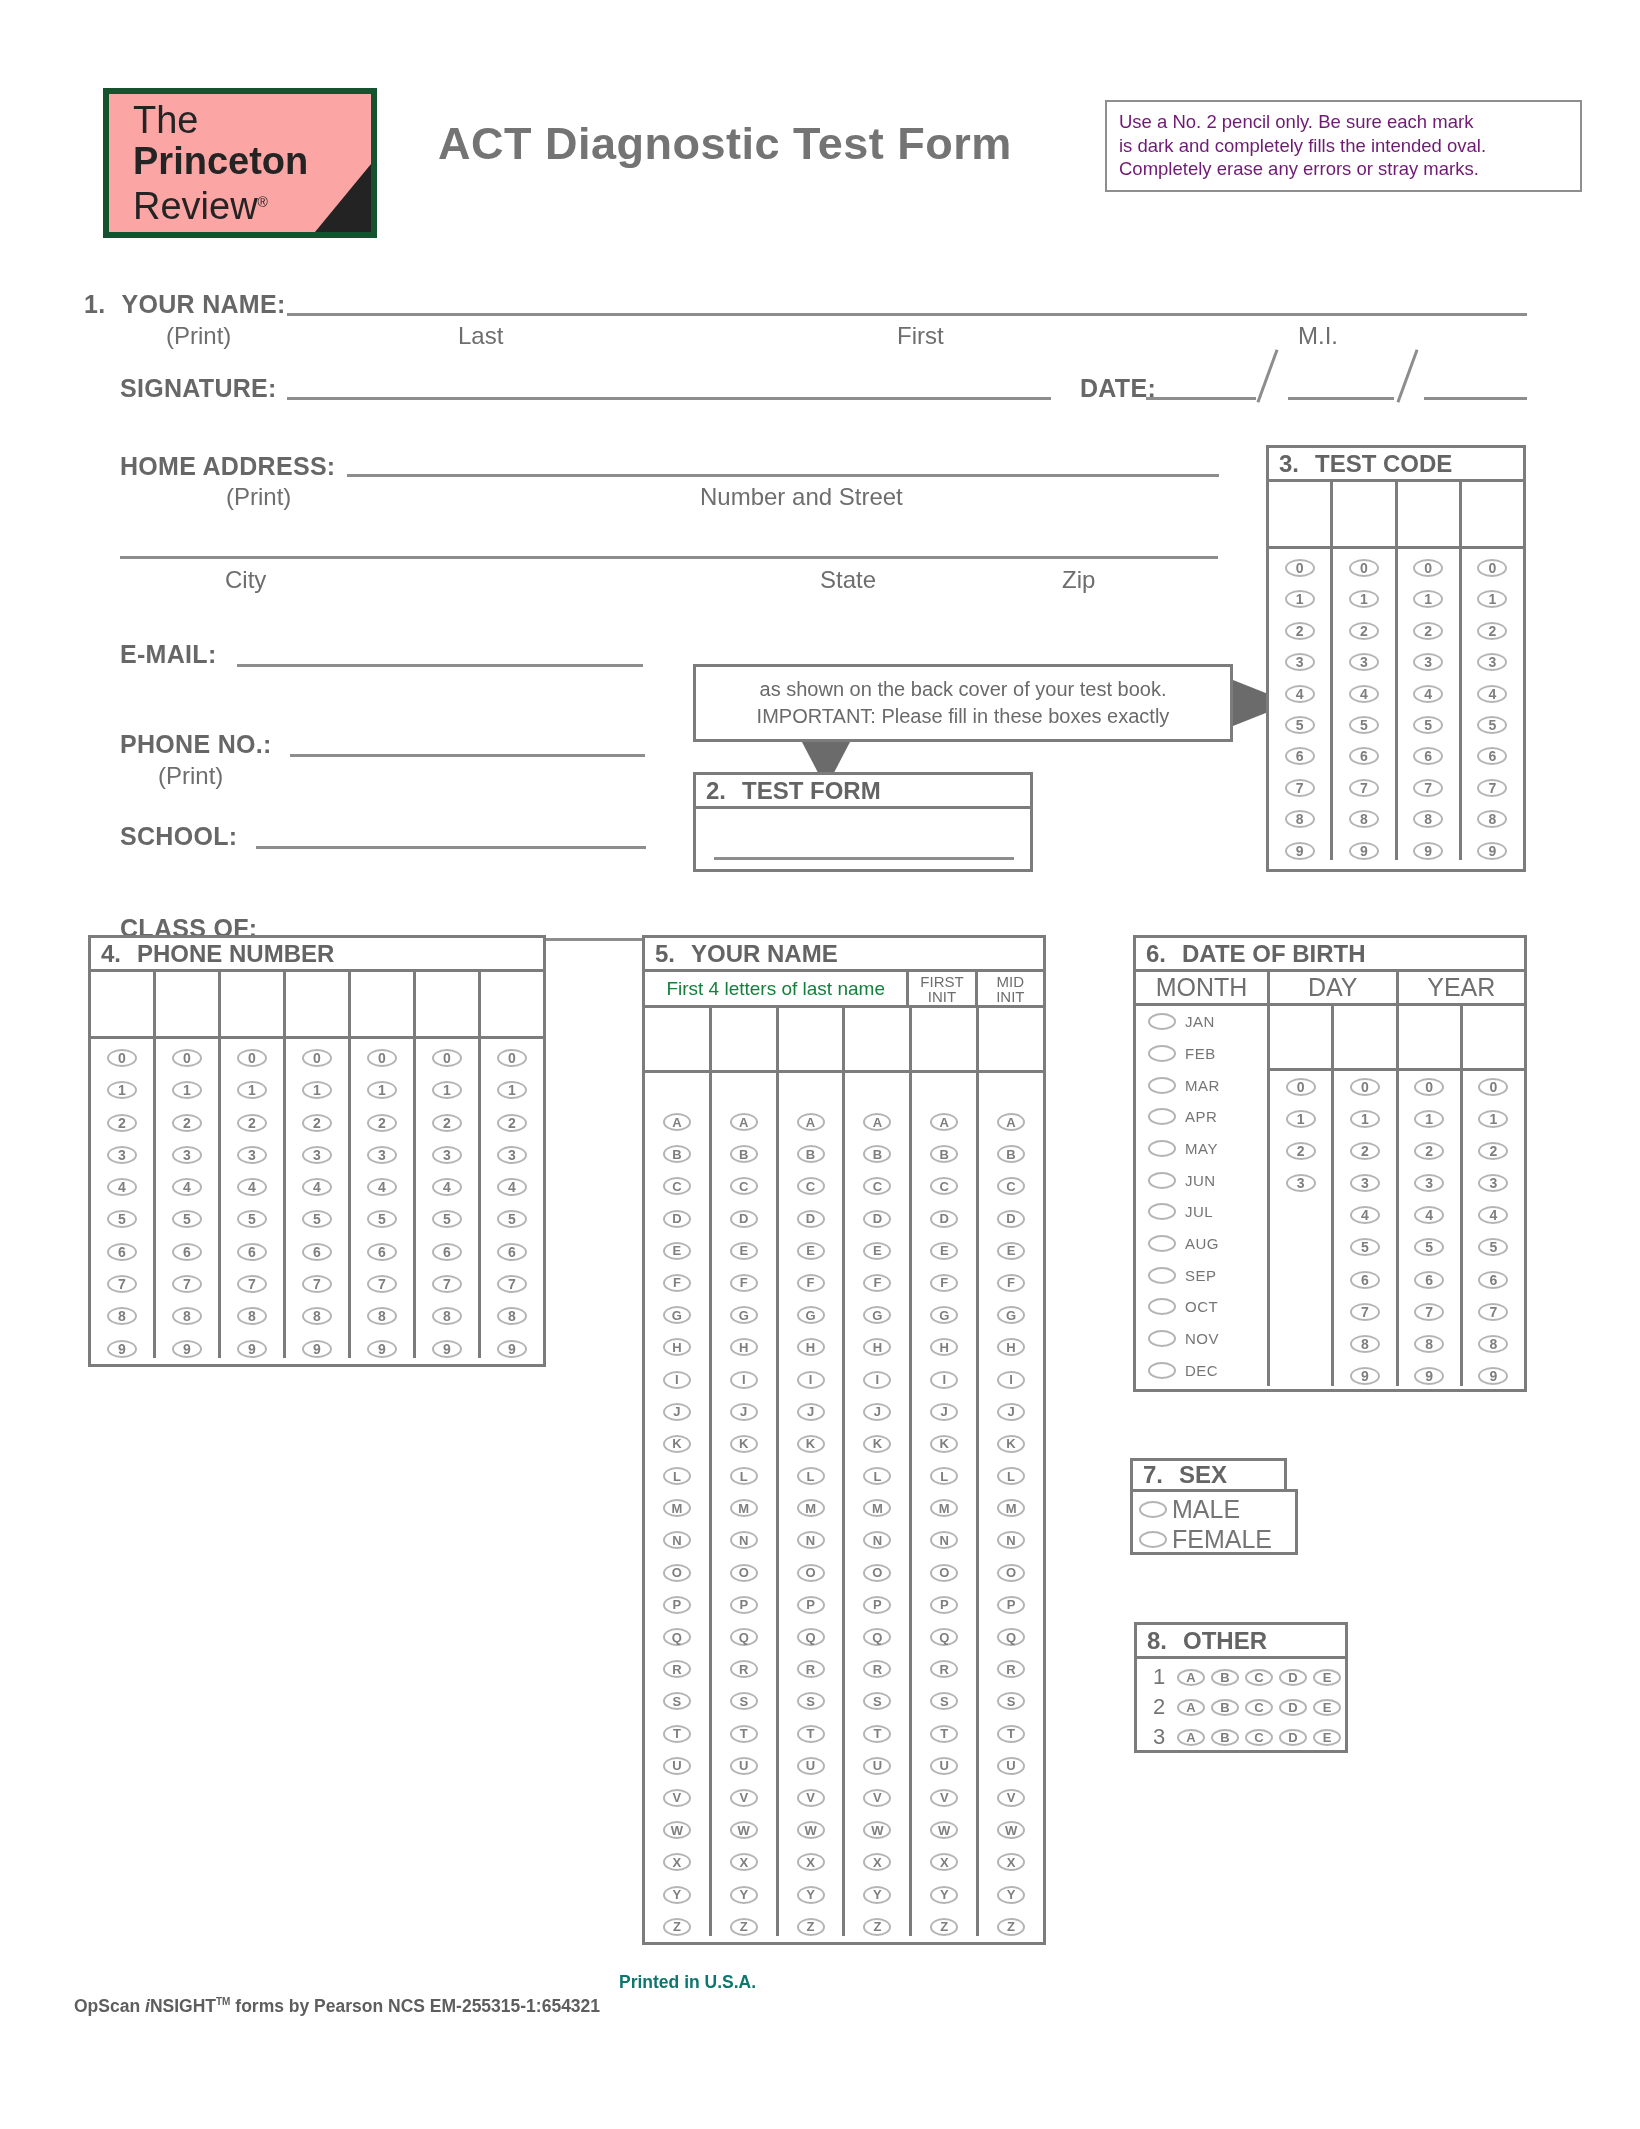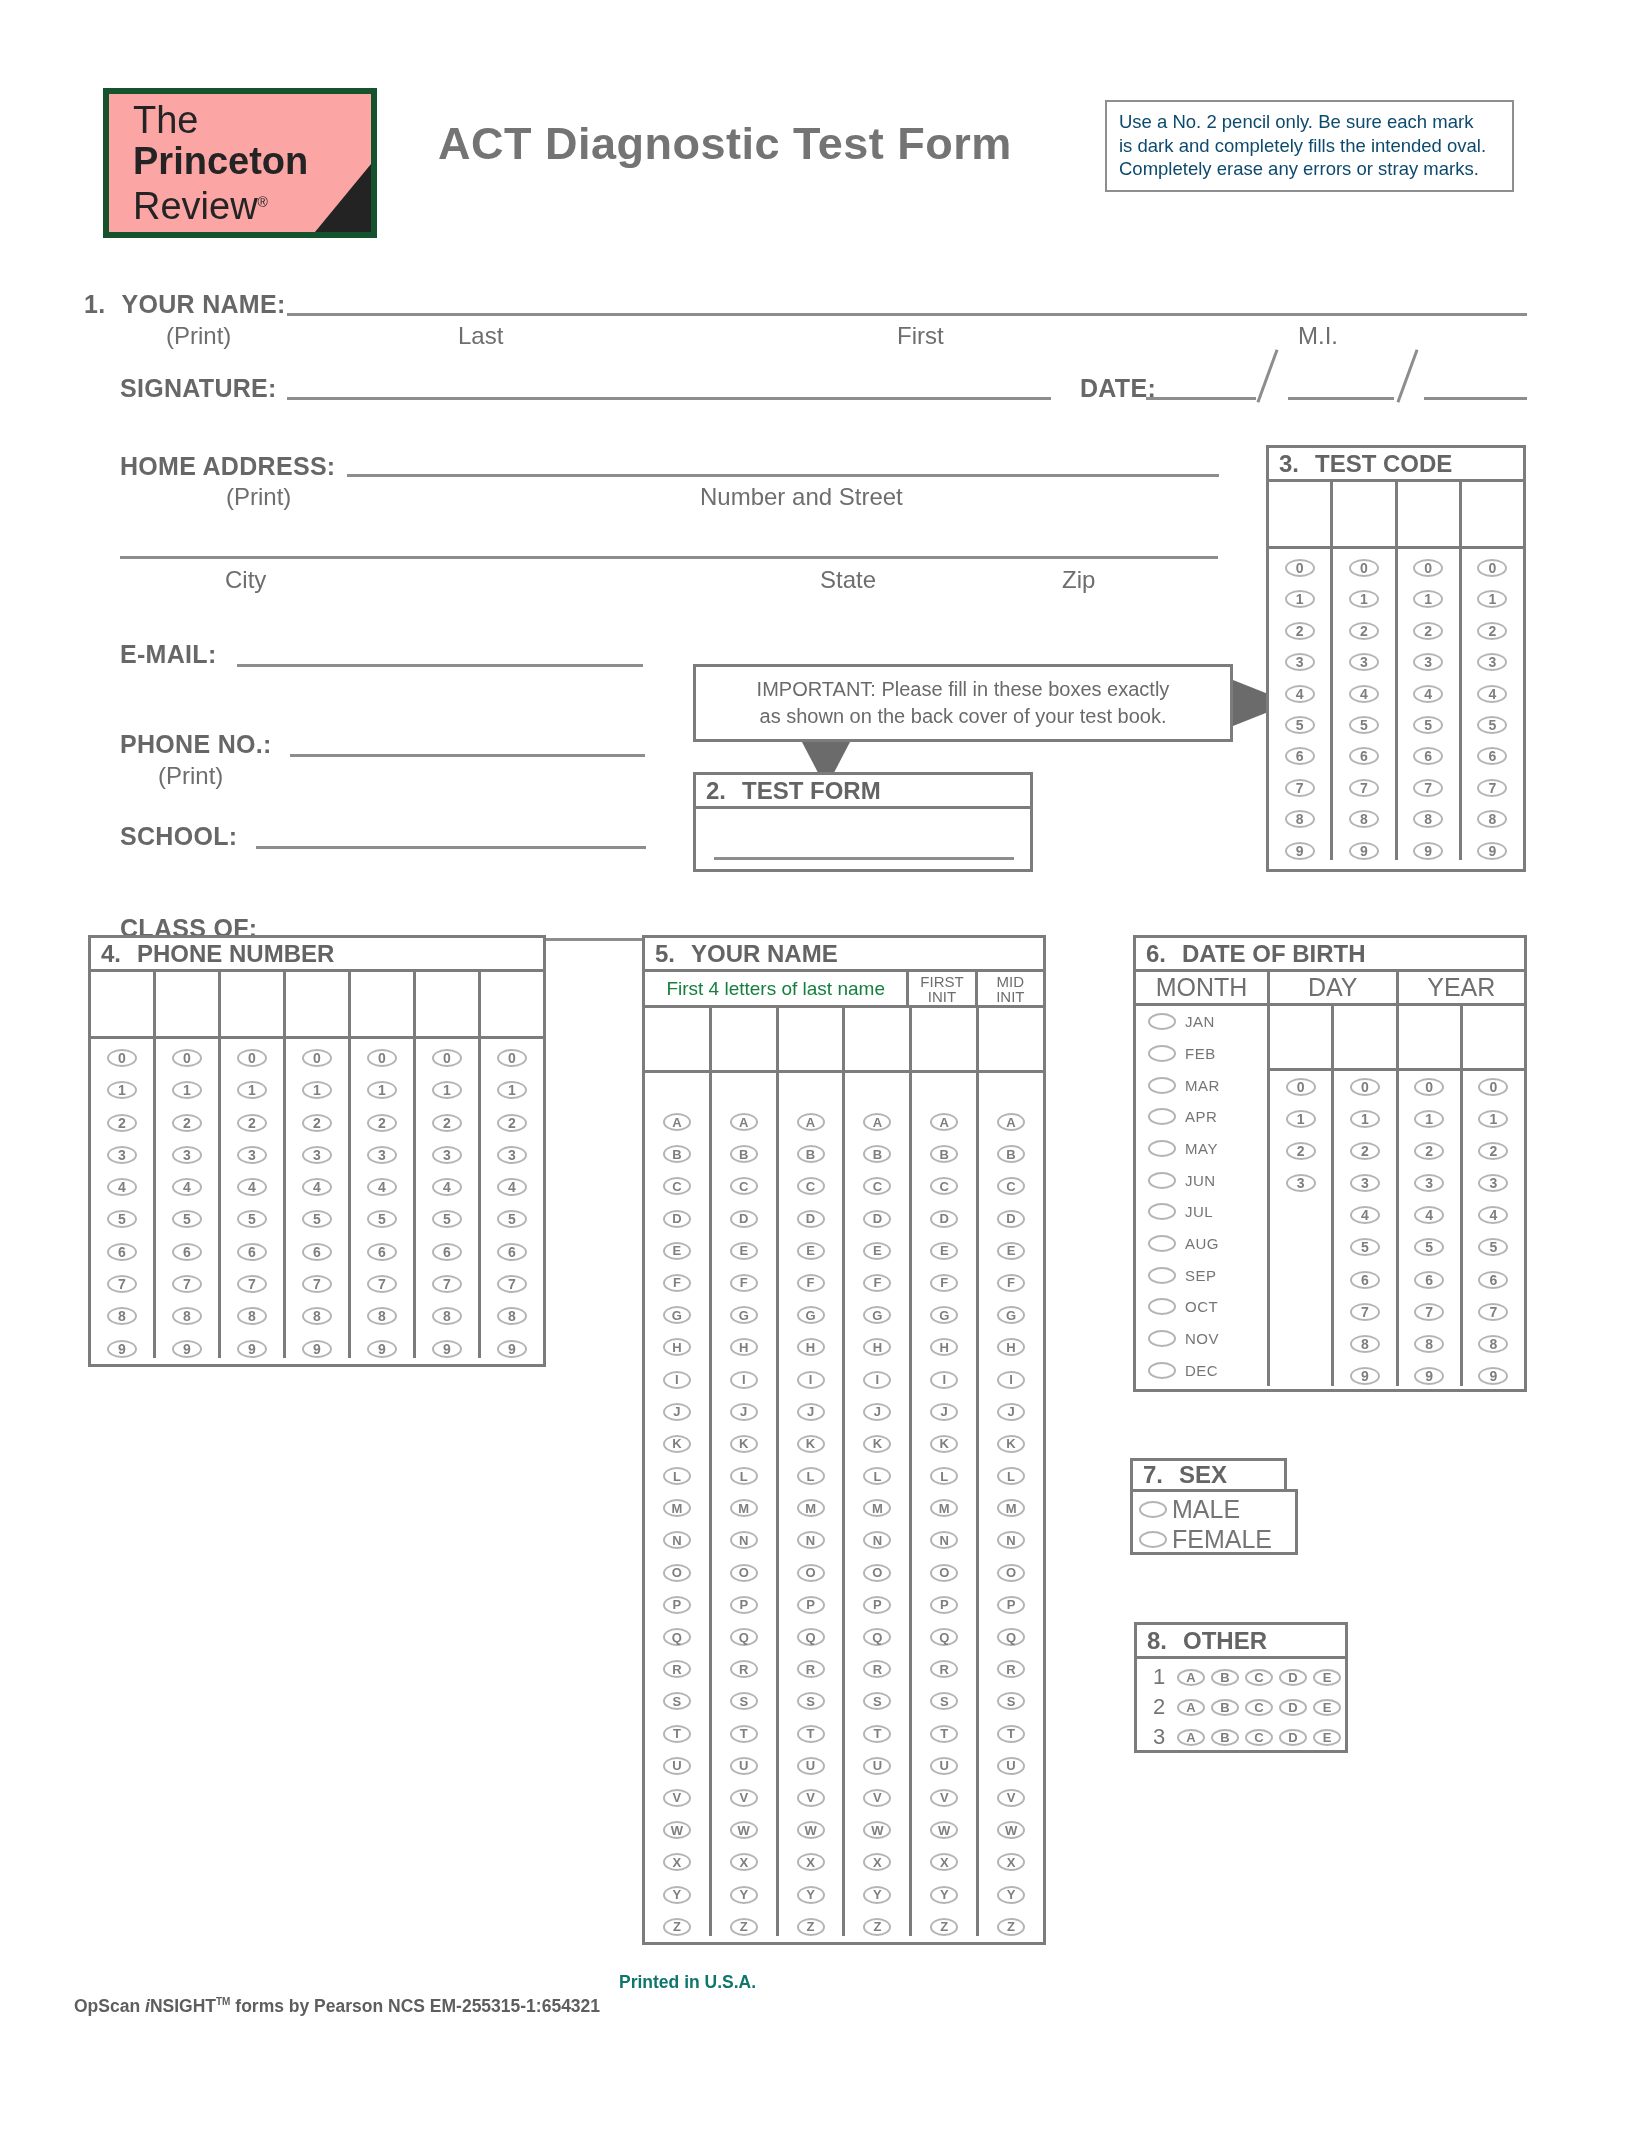--- a/index.html
+++ b/index.html
@@ -11,22 +11,22 @@
   #logo{position:absolute;left:103px;top:88px;width:262px;height:138px;border:6px solid #14532d;background:#fca5a5;}
   #logo-inner{padding:6px 0 0 24px;}
   .lg{font-size:38px;line-height:41px;color:#242424;}
   .lg.l2{font-weight:bold;}
   #logo-reg{font-size:14px;vertical-align:12px;}
   #logo-corner{position:absolute;right:0;bottom:0;width:0;height:0;
                border-bottom:68px solid #232323;border-left:56px solid transparent;}
 
   
   #title{left:438px;top:118px;font-size:45px;font-weight:bold;color:#747474;letter-spacing:0.5px;}
-  #pencil-box{left:1105px;top:100px;width:409px;box-sizing:border-box;border:2px solid #8e8e8e;
-              padding:8px 12px 9px 12px;font-size:18.5px;line-height:23.5px;color:#0c4a6e;}
+  #pencil-box{left:1105px;top:100px;width:477px;box-sizing:border-box;border:2px solid #8e8e8e;
+              padding:8px 12px 9px 12px;font-size:18.5px;line-height:23.5px;color:#701a75;}
 
   
   .flabel{font-weight:bold;font-size:25px;color:#676767;letter-spacing:0.3px;white-space:nowrap;}
   .flabel .snum{margin-right:16px;}
   .slabel{font-size:24px;color:#6e6e6e;white-space:nowrap;}
   .wline{border-bottom:3px solid #8d8d8d;height:0;}
   .slash{width:0;height:56px;border-left:3px solid #8d8d8d;transform:rotate(20deg);}
 
   
   .box{position:absolute;box-sizing:border-box;border:3px solid #7c7c7c;background:#fff;}
@@ -170,22 +170,22 @@
   <div class="abs wline" style="left:290px;top:754px;width:355px;"></div>
   <div class="abs slabel" style="left:158px;top:762px;">(Print)</div>
 
   <div class="abs flabel" style="left:120px;top:822px;">SCHOOL:</div>
   <div class="abs wline" style="left:256px;top:846px;width:390px;"></div>
 
   <div class="abs flabel" style="left:120px;top:914px;">CLASS OF:</div>
   <div class="abs wline" style="left:268px;top:938px;width:378px;"></div>
 
   <div class="abs" id="important-box">
+    <div>as shown on the back cover of your test book.</div>
     <div>IMPORTANT: Please fill in these boxes exactly</div>
-    <div>as shown on the back cover of your test book.</div>
   </div>
   <div class="abs arrow-right" style="left:1233px;top:680px;"></div>
   <div class="abs arrow-down" style="left:802px;top:742px;"></div>
 
   <div class="box" id="test-form-box">
     <div class="sec-head">
         <span class="num">2.</span>
         <span>TEST FORM</span>
       </div>
     <div id="test-form-body">

